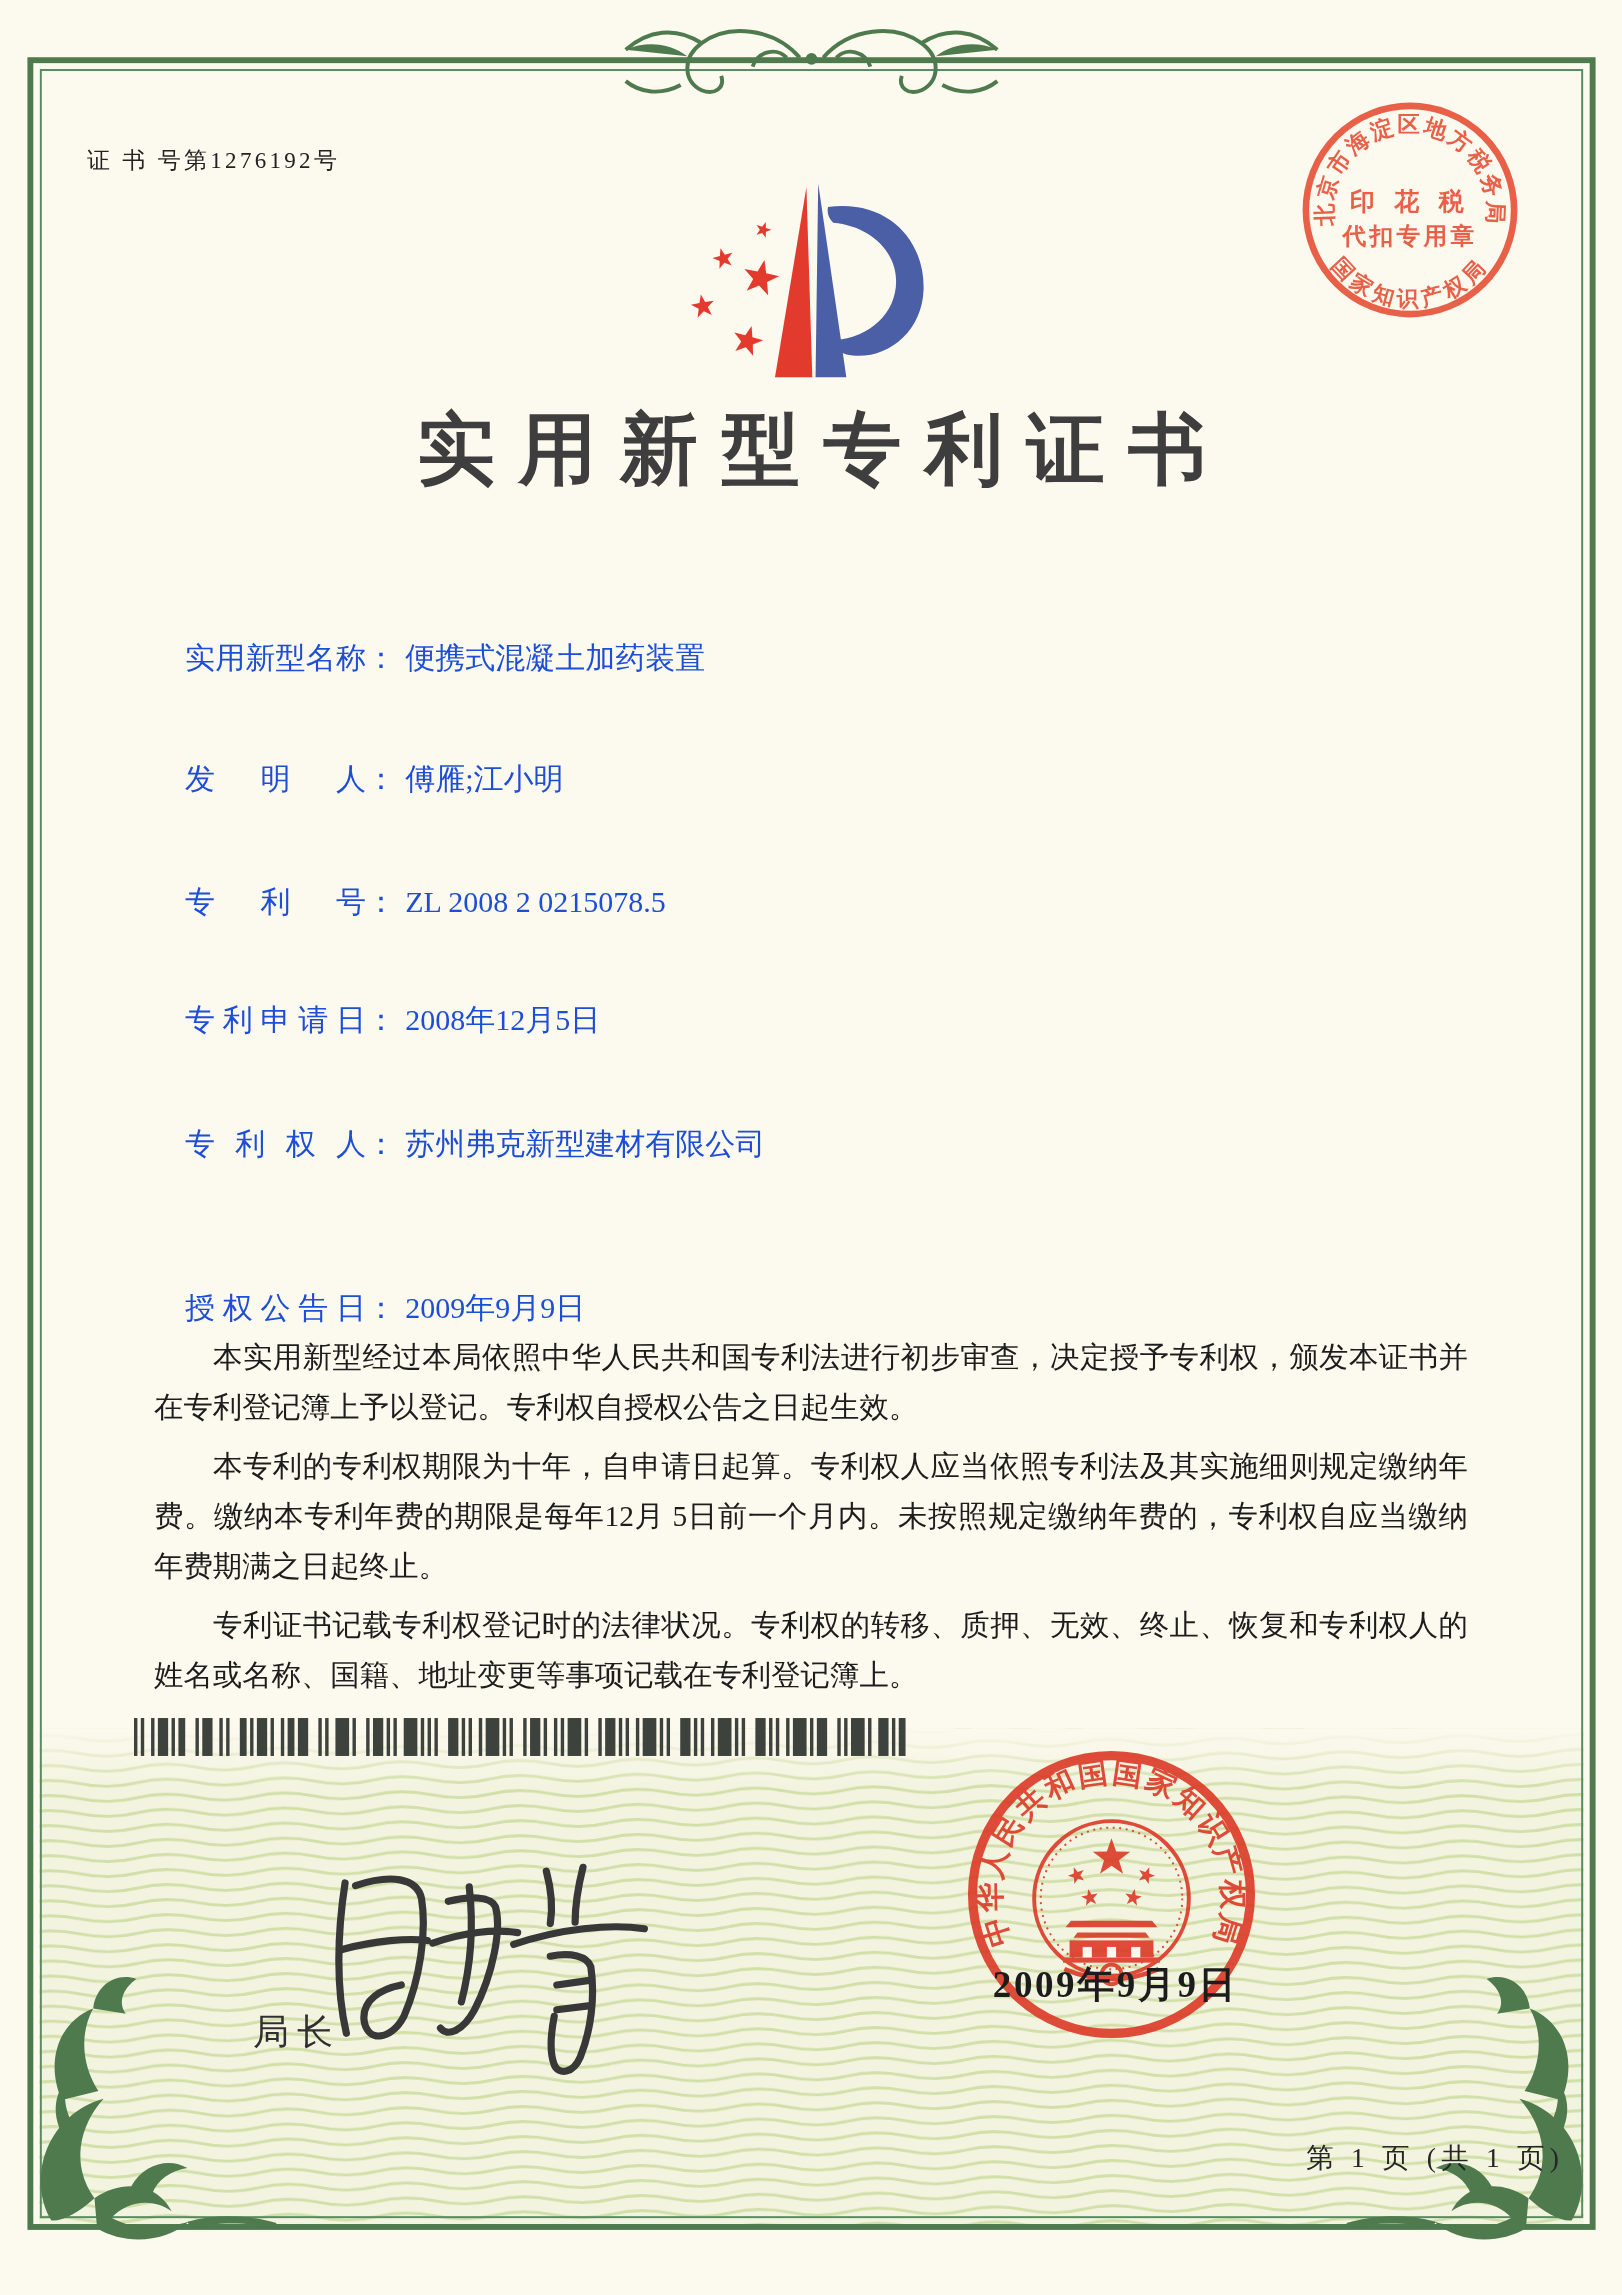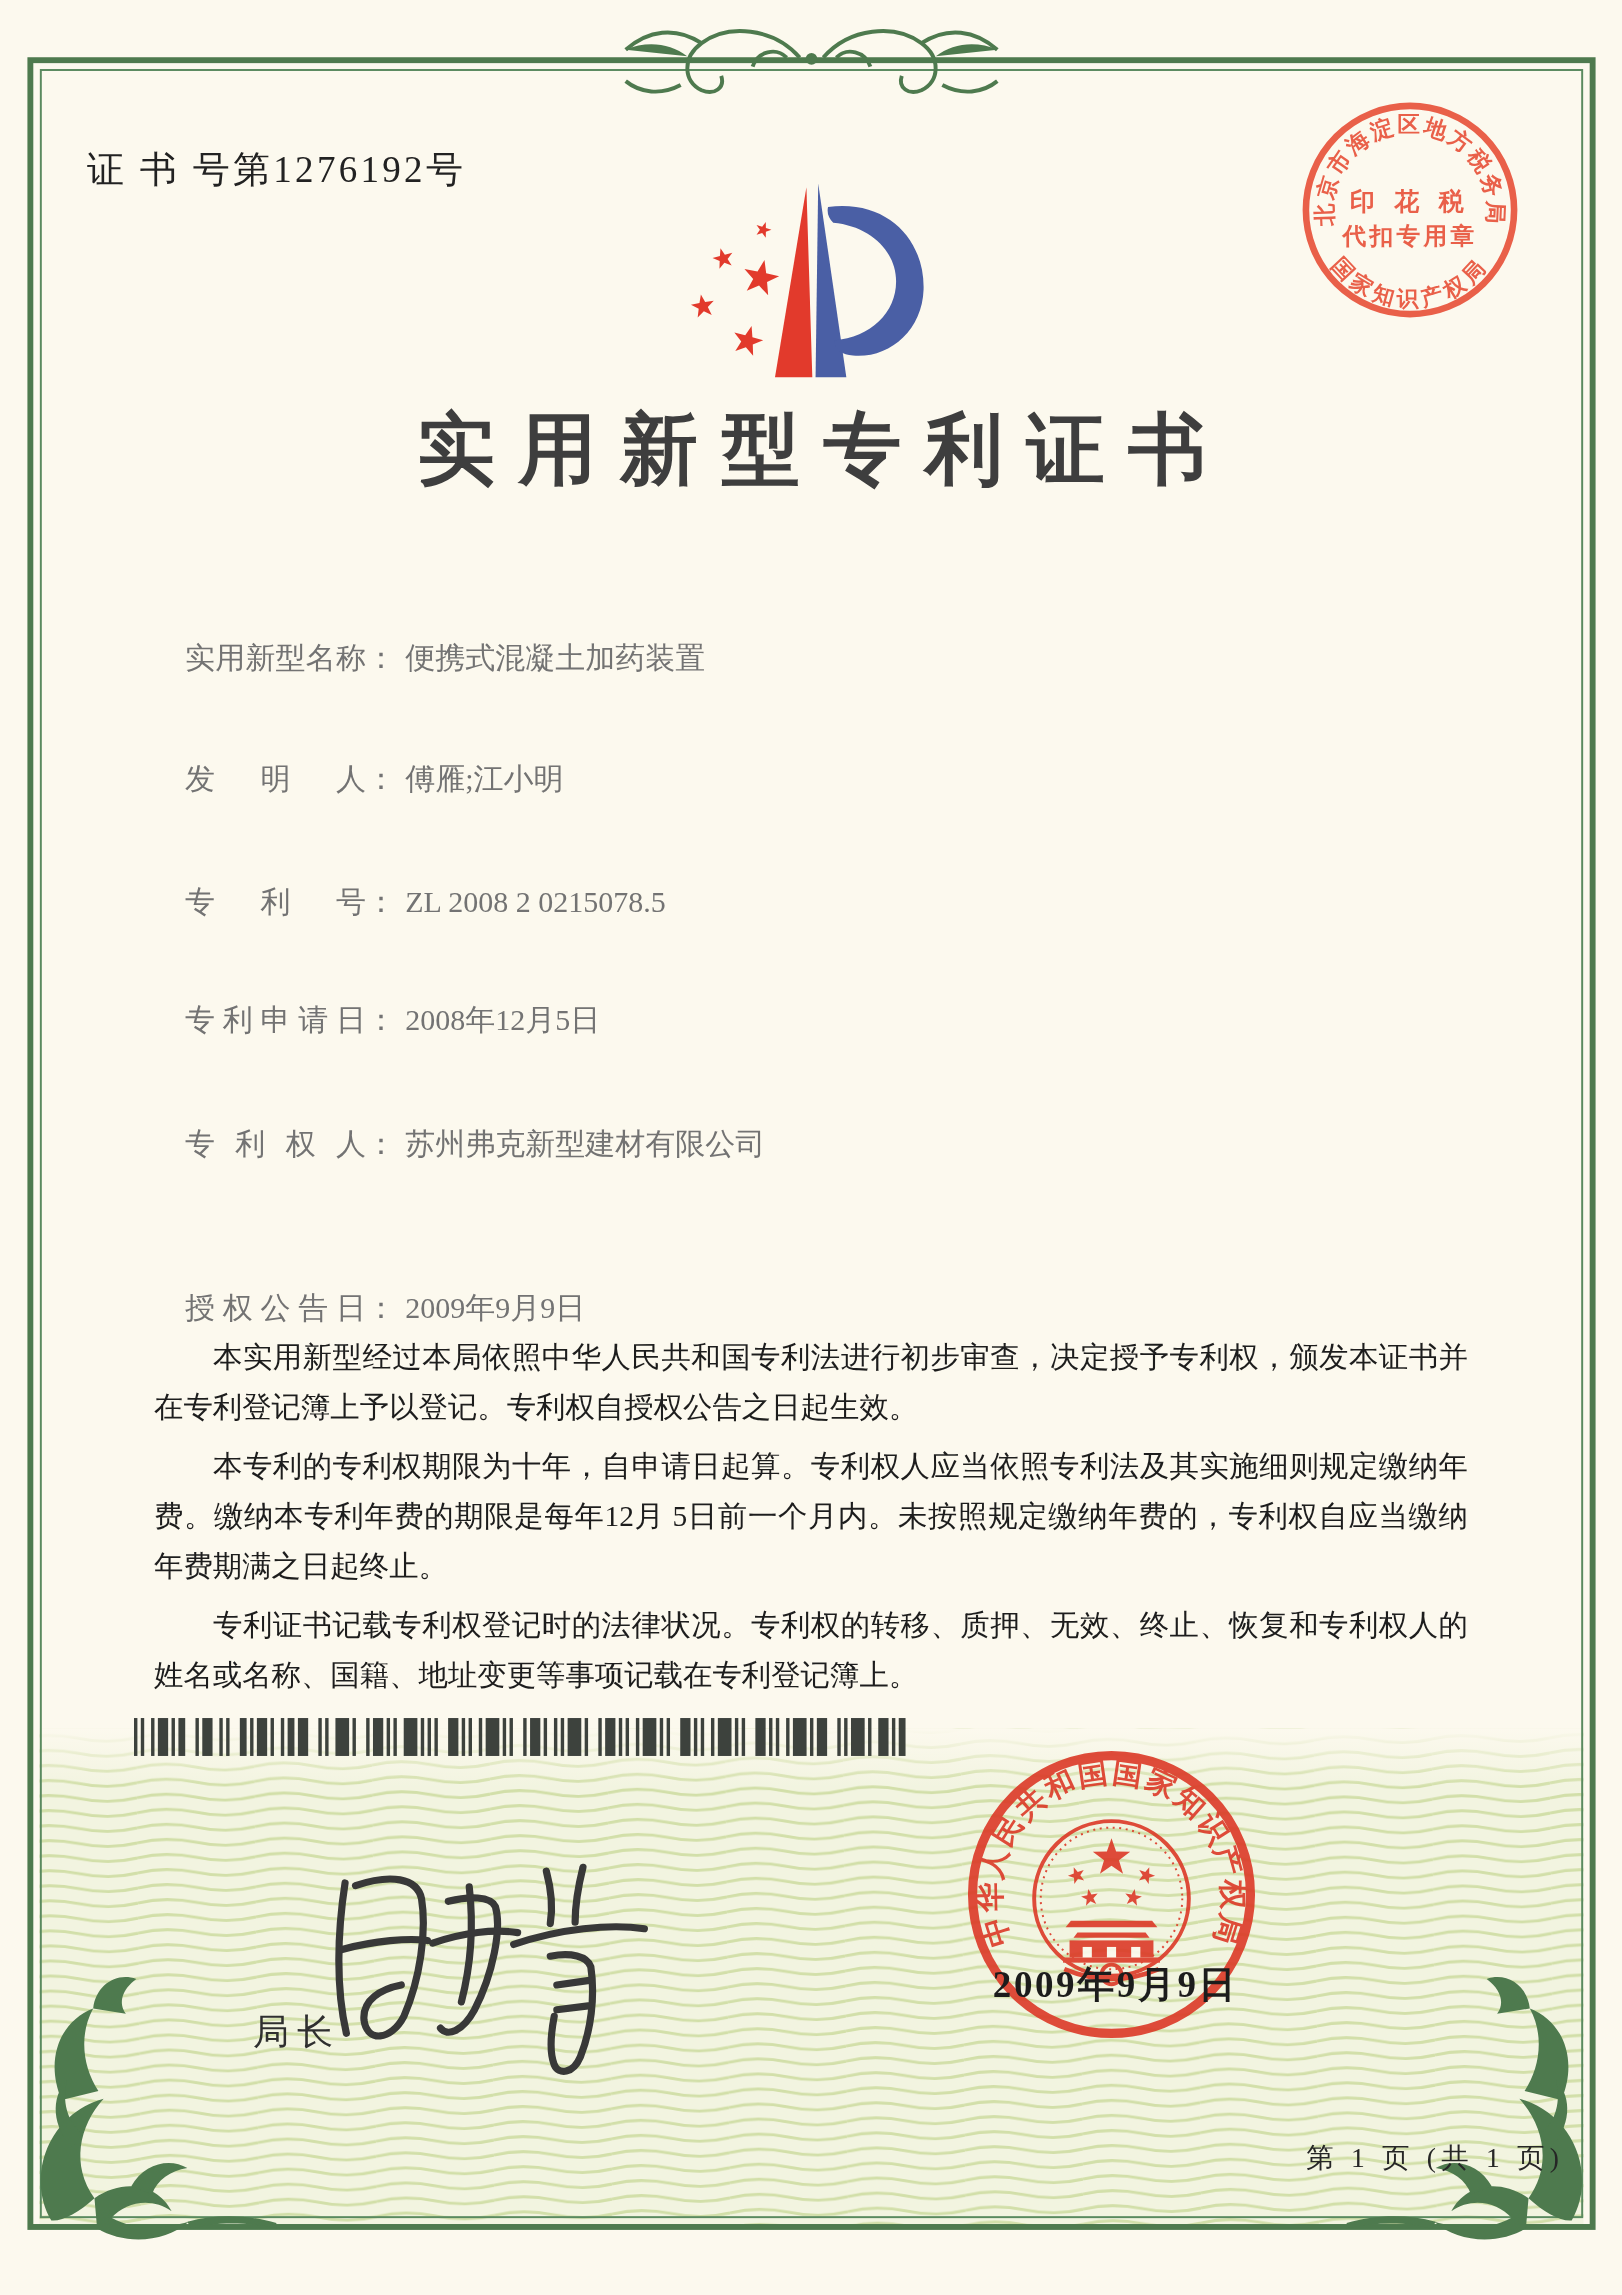--- a/index.html
+++ b/index.html
@@ -6,32 +6,32 @@
   body{
     width:1623px;height:2295px;position:relative;overflow:hidden;
     background:#fcf9ee;
     font-family:"Liberation Serif","DejaVu Serif",serif;
     color:#2a2a2a;
   }
   .abs{position:absolute;}
   .sr{position:absolute;opacity:0;pointer-events:none;font-size:1.3px;}
 
   
-  .cert-no{left:87px;top:145px;font-size:37px;letter-spacing:3.3px;color:#222;}
+  .cert-no{left:87px;top:145px;font-size:23px;letter-spacing:3.3px;color:#222;}
   .logo-box{left:667px;top:161px;width:288px;height:249px;}
   .tax-stamp{left:1298px;top:98px;width:224px;height:224px;}
 
   .title{
     left:0;top:398px;width:1623px;text-align:center;
     font-size:78px;font-weight:bold;letter-spacing:23.6px;text-indent:23.6px;
     color:#3e3e3e;
   }
 
   
-  .field{left:185px;font-size:30px;white-space:nowrap;color:#737373;}
+  .field{left:185px;font-size:30px;white-space:nowrap;color:#1d4ed8;}
   .field .lbl{
     display:inline-block;width:181px;
     text-align:justify;text-align-last:justify;
     vertical-align:bottom;
   }
   .field .col{display:inline-block;}
   .field .val{display:inline-block;margin-left:9.2px;}
 
   
   .body-text{

